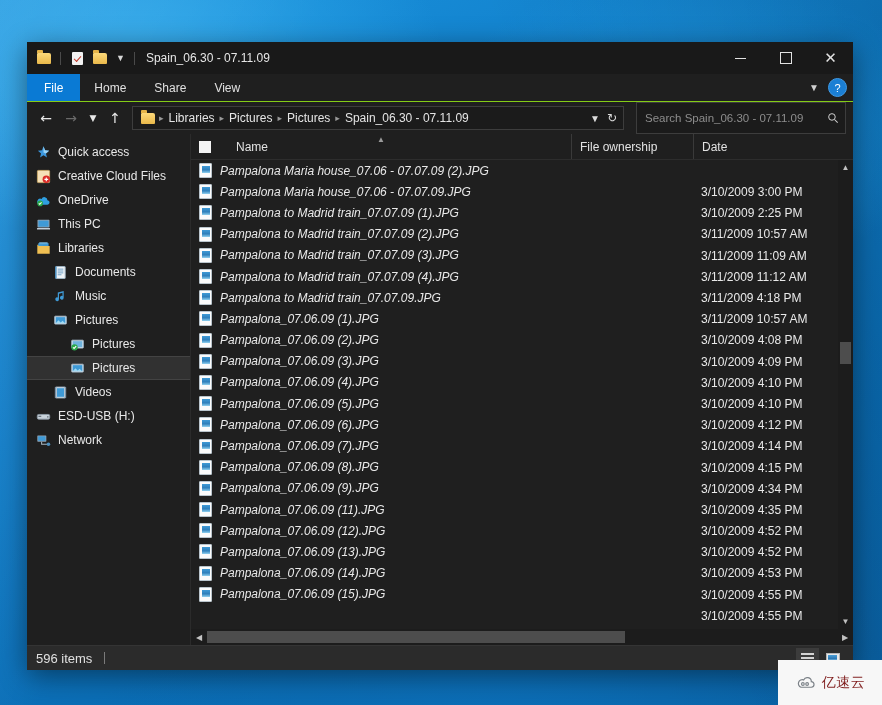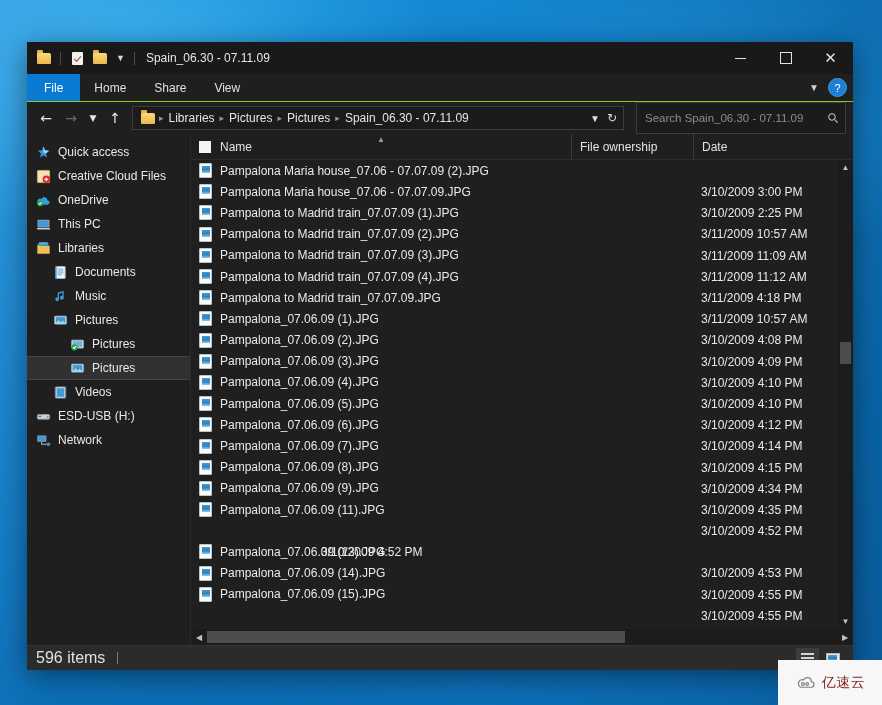--- a/index.html
+++ b/index.html
@@ -335,20 +335,21 @@
     top: 1px;
     color: #9b9b9b;
     font-size: 8px;
   }
   .col {
     height: 25px;
     display: flex;
     align-items: center;
     padding-left: 8px;
     box-sizing: border-box;
+    gap: 16px;
   }
   .col.name { width: 380px; flex: none; }
   .col.owner { width: 122px; flex: none; border-left: 1px solid #3a3a3a; }
   .col.date { flex: 1; border-left: 1px solid #3a3a3a; }
   .hdr-check {
     width: 12px;
     height: 12px;
     background: #f4f4f4;
     margin-right: 9px;
     flex: none;
@@ -373,20 +374,21 @@
   }
   .cell-name {
     width: 380px;
     flex: none;
     display: flex;
     align-items: center;
     padding-left: 8px;
     box-sizing: border-box;
     overflow: hidden;
     white-space: nowrap;
+    font-style: italic;
   }
   .cell-owner { width: 122px; flex: none; }
   .cell-date {
     flex: 1;
     padding-left: 8px;
     white-space: nowrap;
     overflow: hidden;
     margin-top: 43px;
   }
   
@@ -472,21 +474,21 @@
 
   
   .statusbar {
     height: 24px;
     flex: none;
     background: #2b2b2b;
     display: flex;
     align-items: center;
     padding: 0 9px;
     color: #e0e0e0;
-    font-size: 16px;
+    font-size: 13px;
     border-top: 1px solid #343434;
   }
   .status-sep {
     width: 1px;
     height: 12px;
     background: #7a7a7a;
     margin-left: 12px;
   }
   .view-toggles {
     margin-left: auto;
@@ -920,20 +922,24 @@
             </div>
             <div class="row">
               <div class="cell-name">
                 <span class="jpgico"></span>
                 <span>Pampalona_07.06.09 (11).JPG</span>
               </div>
               <div class="cell-owner"></div>
               <div class="cell-date">3/10/2009 4:52 PM</div>
             </div>
             <div class="row">
+              <div class="cell-name">
+                <span class="jpgico"></span>
+                <span>Pampalona_07.06.09 (12).JPG</span>
+              </div>
               <div class="cell-owner"></div>
               <div class="cell-date">3/10/2009 4:52 PM</div>
             </div>
             <div class="row">
               <div class="cell-name">
                 <span class="jpgico"></span>
                 <span>Pampalona_07.06.09 (13).JPG</span>
               </div>
               <div class="cell-owner"></div>
               <div class="cell-date">3/10/2009 4:53 PM</div>

